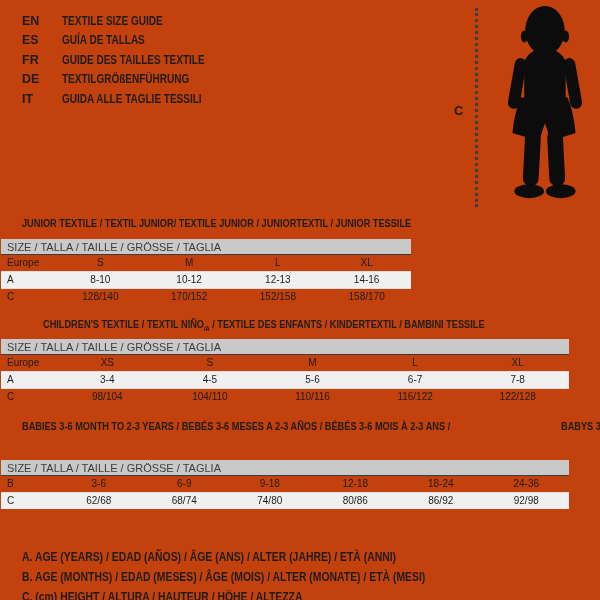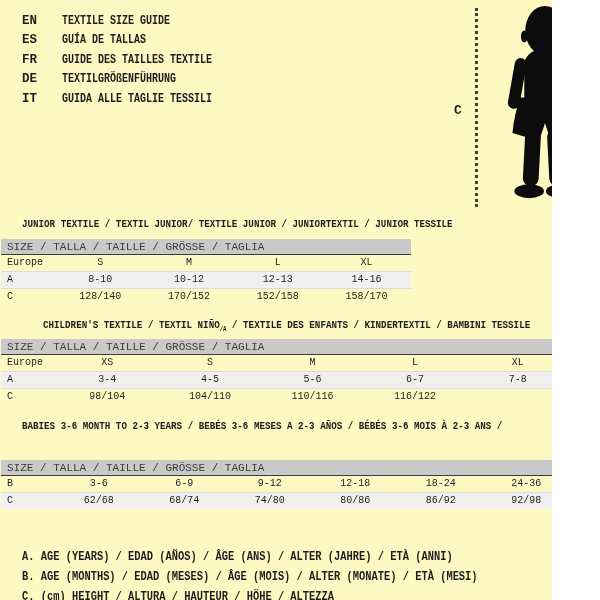--- a/index.html
+++ b/index.html
@@ -1,17 +1,17 @@
 <!DOCTYPE html>
 <html><head>
 <meta charset="utf-8">
 <style>
   html,body{margin:0;padding:0;background:#fff;}
-  .page{position:relative;width:552px;height:600px;background:#fef9c3;overflow:hidden;
-        font-family:Liberation Mono, monospace;color:#1d1d1d;}
+  .page{position:relative;width:600px;height:600px;background:#c2410c;overflow:hidden;
+        font-family:Liberation Sans, sans-serif;color:#1d1d1d;}
 
   
   .cond{display:inline-block;transform:scaleX(.8);transform-origin:0 50%;white-space:nowrap;}
 
   
   .lang-block{position:absolute;top:11px;left:22px;}
   .lang-row{display:flex;height:19.5px;align-items:center;font-weight:bold;font-size:12.5px;}
   .lang-code{width:40px;}
 
   
@@ -144,36 +144,37 @@
       <span>5-6</span>
       <span>6-7</span>
       <span>7-8</span>
     </div>
     <div class="trow g6">
       <span class="rl">C</span>
       <span>98/104</span>
       <span>104/110</span>
       <span>110/116</span>
       <span>116/122</span>
+      <span>122/128</span>
     </div>
   </div>
 
   <div class="sec-title" id="t3-title">
     <div class="cond">BABIES 3-6 MONTH TO 2-3 YEARS / BEBÉS 3-6 MESES A 2-3 AÑOS / BÉBÉS 3-6 MOIS À 2-3 ANS /</div>
     <div class="cond">BABYS 3-6 MONATE BIS 2-3 JAHRE / BAMBINI 3-6 MESI A 2-3 ANNI</div>
   </div>
   <div class="table" id="table3">
     <div class="size-bar">
       <span>SIZE / TALLA / TAILLE / GRÖSSE / TAGLIA</span>
     </div>
     <div class="trow g7">
       <span class="rl">B</span>
       <span>3-6</span>
       <span>6-9</span>
-      <span>9-12</span>
+      <span>9-18</span>
       <span>12-18</span>
       <span>18-24</span>
       <span>24-36</span>
     </div>
     <div class="trow g7 stripe">
       <span class="rl">C</span>
       <span>62/68</span>
       <span>68/74</span>
       <span>74/80</span>
       <span>80/86</span>

